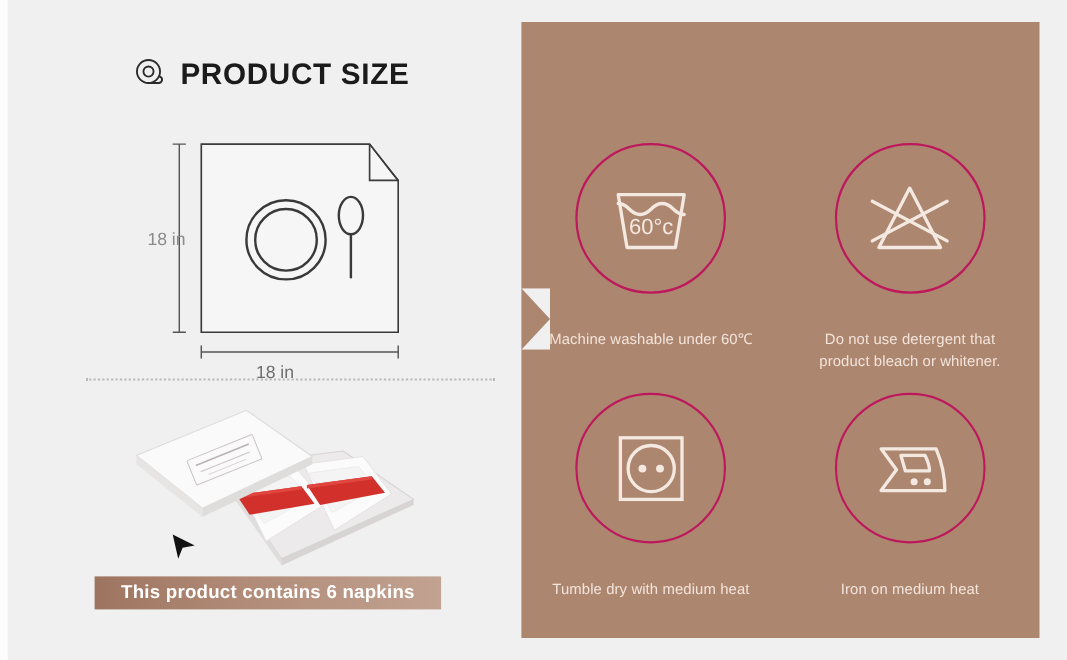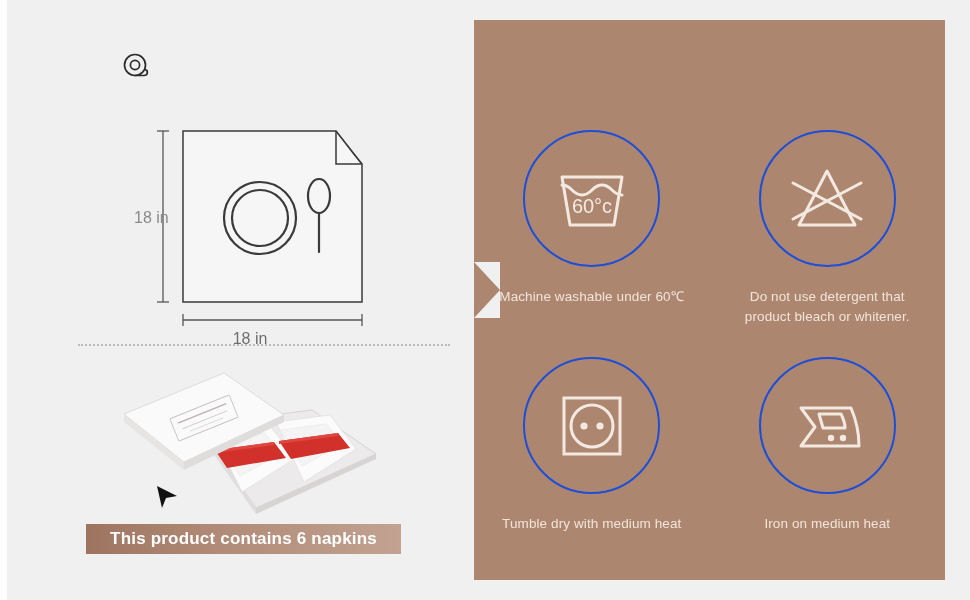--- a/index.html
+++ b/index.html
@@ -129,30 +129,30 @@
     grid-template-columns: 1fr 1fr;
     grid-template-rows: 227px 227px;
   }
   .tip-cell {
     display: flex;
     flex-direction: column;
     align-items: center;
   }
   .tip-circle {
     width: 137px; height: 137px;
-    border: 2px solid #1d4ed8;
+    border: 2px solid #be185d;
     border-radius: 50%;
     display: flex;
     align-items: center;
     justify-content: center;
     box-sizing: border-box;
   }
   .tip-circle svg { display: block; }
   .tip-caption {
-    margin-top: 20px;
+    margin-top: 32px;
     width: 200px;
     text-align: center;
     color: #f2e4da;
     font-size: 13.5px;
     line-height: 1.45;
     letter-spacing: 0.1px;
   }
 </style>
 </head>
 <body>
@@ -164,20 +164,21 @@
   <div class="left-col">
 
     <div class="size-header">
       <span class="tape-icon-wrap">
         <svg class="tape-icon" viewBox="0 0 30 30">
           <circle cx="13" cy="13" r="10.5" fill="none" stroke="#2b2b2b" stroke-width="1.7"></circle>
           <circle cx="13" cy="13" r="4.6" fill="none" stroke="#2b2b2b" stroke-width="1.7"></circle>
           <path d="M13 23.5 L22 23.5 C26 23.5 26.4 18.6 23.3 17.6" fill="none" stroke="#2b2b2b" stroke-width="1.7" stroke-linecap="round"></path>
         </svg>
       </span>
+      <span class="size-title">PRODUCT SIZE</span>
     </div>
 
     <div class="napkin-diagram">
       <svg width="290" height="230" viewBox="0 0 290 230">
 
         <g stroke="#555" stroke-width="1.3" fill="none">
           <line x1="51" y1="11" x2="51" y2="182"></line>
           <line x1="45" y1="11" x2="57" y2="11"></line>
           <line x1="45" y1="182" x2="57" y2="182"></line>
         </g>

